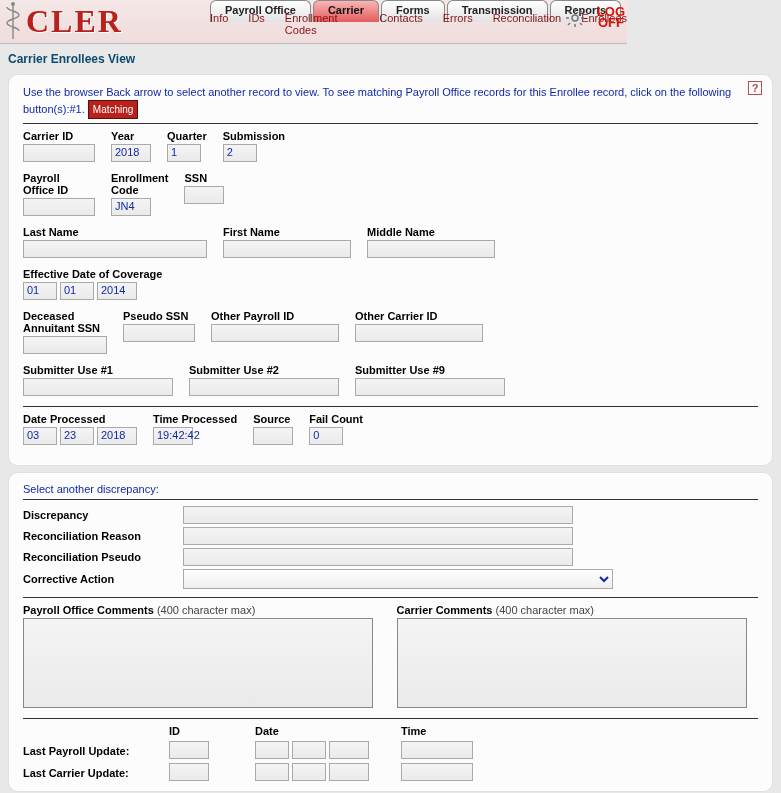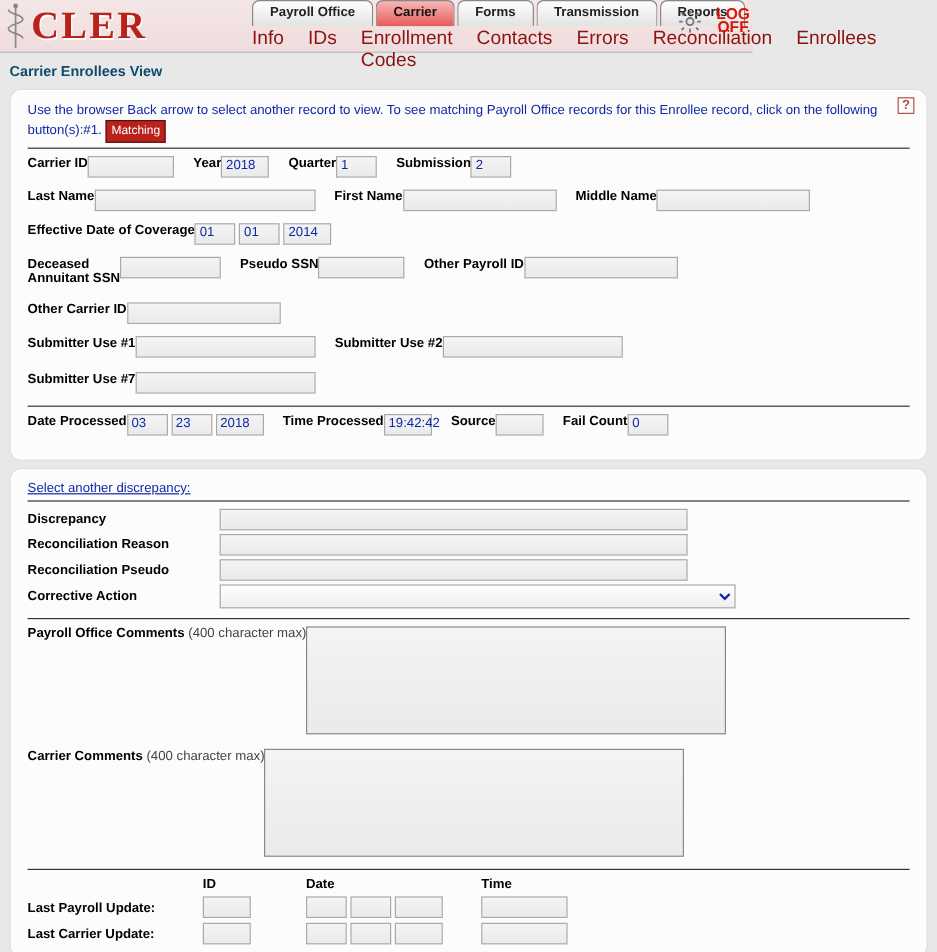--- a/index.html
+++ b/index.html
@@ -1,45 +1,45 @@
 <!DOCTYPE html>
 <html><head>
 <meta charset="utf-8">
 <style>
   *{box-sizing:border-box;margin:0;padding:0}
   html,body{width:781px;font-family:Verdana,Arial,sans-serif;font-size:11px;background:#E8E8E8}
   
-  .topbar{width:627px;height:44px;background:linear-gradient(#F5E7E7,#F0DCDC);display:flex;align-items:center;position:relative;border-bottom:1px solid #bbb}
+  .topbar{width:627px;height:44px;background:linear-gradient(#F5E7E7,#F0DCDC);display:flex;align-items:flex-end;position:relative;border-bottom:1px solid #bbb}
   .logo{display:flex;align-items:center;height:44px;padding-left:4px}
   .logo-icon{width:18px;height:40px;display:inline-block;margin-right:4px;color:#888}
   .logo-text{font-family:"Times New Roman",serif;font-size:32px;font-weight:bold;color:#B8211C;letter-spacing:2px;text-shadow:1px 1px 0 #fff}
   .tabs{position:absolute;left:210px;top:0;display:flex;gap:0}
   .tab{height:22px;padding:3px 14px;border:1px solid #888;border-bottom:none;border-radius:6px 6px 0 0;background:linear-gradient(#fff,#e2e2e2);font-size:11px;font-weight:bold;color:#222;cursor:pointer;margin-right:2px}
   .tab.active{background:linear-gradient(#F8B6B6,#E55B5B);color:#111}
-  .subtabs{position:absolute;left:210px;top:24px;display:flex;gap:20px;font-size:16px;color:#8A1414}
+  .subtabs{position:absolute;left:210px;top:12px;display:flex;gap:20px;font-size:11px;color:#8A1414}
   .subtabs span{cursor:pointer}
   .gear{position:absolute;right:42px;top:8px;color:#777;cursor:pointer;font-size:20px}
   .logoff{position:absolute;right:2px;top:6px;color:#D8140A;font-size:13px;font-weight:bold;text-align:center;line-height:11px;cursor:pointer}
   
   .page-title{color:#0c4a6e;font-weight:bold;font-size:12px;padding:8px 8px 2px 8px}
   .card{background:#FCFCFC;border-radius:10px;margin:6px 8px;padding:10px 14px;border:1px solid #e0e0e0;position:relative;box-shadow:inset 0 0 0 1px #fff}
   .help{position:absolute;top:6px;right:10px;width:14px;height:14px;border:1px solid #B05050;color:#B05050;font-weight:bold;font-size:11px;text-align:center;line-height:13px;cursor:pointer}
   .msg{color:#1028A8;font-size:11px;line-height:15px}
   .matching-btn{display:inline-block;background:#B8211C;color:#fff;font-size:10px;padding:1px 4px;border:1px solid #5a0f0c;cursor:pointer}
   hr.rule{border:none;border-top:1px solid #333;margin:4px 0 6px 0}
   .row{display:flex;flex-wrap:wrap;gap:12px 16px;margin-bottom:10px}
-  .fld{display:flex;flex-direction:row}
+  .fld{display:flex;flex-direction:column}
   .fld label{font-weight:bold;font-size:11px;color:#000;margin-bottom:2px;white-space:pre-line}
   .box{height:18px;border:1px solid #A9A9A9;background:linear-gradient(#F4F4F4,#EAEAEA);padding:1px 3px;font-size:11px;color:#1028A8;display:inline-block}
   .box.val{min-width:28px}
   .w30{width:34px}.w40{width:40px}.w60{width:40px}.w70{width:72px}.w80{width:84px}.w120{width:128px}.w180{width:184px}.w150{width:150px}
   .ta{height:90px;width:350px;border:1px solid #888;background:linear-gradient(#F4F4F4,#EAEAEA);overflow-y:scroll;resize:none;font-family:inherit;font-size:11px}
   .lab-inline{font-weight:bold;font-size:11px;padding-top:2px}
   .lab-hint{font-size:11px;font-weight:normal;color:#444}
-  .link{color:#1028A8;text-decoration:underline;font-size:11px;cursor:pointer}
+  .link{color:#1028A8;font-size:11px;cursor:pointer}
   .gridrow{display:grid;grid-template-columns:160px 1fr;align-items:center;margin-bottom:3px}
   .gridrow .lab{font-weight:bold}
   .long{width:390px}
   .xlong{width:430px}
   select.box{height:20px;background:linear-gradient(#fff,#eee)}
   .footer-grid{display:grid;grid-template-columns:140px 80px 140px 90px;column-gap:6px;row-gap:4px;align-items:center}
   .footer-grid .hdr{font-weight:bold}
   .date3{display:flex;gap:3px}
 </style>
 </head>
@@ -112,20 +112,36 @@
     <div class="fld">
         <label>Quarter</label>
         <span class="box w30 val">1</span>
       </div>
     <div class="fld">
         <label>Submission</label>
         <span class="box w30 val">2</span>
       </div>
   </div>
 
+  <div class="row">
+    <div class="fld">
+        <label style="white-space:pre-line">Payroll
+Office ID</label>
+        <span class="box w70"></span>
+      </div>
+    <div class="fld">
+        <label style="white-space:pre-line">Enrollment
+Code</label>
+        <span class="box w40 val">JN4</span>
+      </div>
+    <div class="fld">
+        <label>SSN</label>
+        <span class="box w60"></span>
+      </div>
+  </div>
 
   <div class="row">
     <div class="fld">
         <label>Last Name</label>
         <span class="box w180"></span>
       </div>
     <div class="fld">
         <label>First Name</label>
         <span class="box w120"></span>
       </div>
@@ -169,21 +185,21 @@
   <div class="row">
     <div class="fld">
         <label>Submitter Use #1</label>
         <span class="box w150"></span>
       </div>
     <div class="fld">
         <label>Submitter Use #2</label>
         <span class="box w150"></span>
       </div>
     <div class="fld">
-        <label>Submitter Use #7</label>
+        <label>Submitter Use #9</label>
         <span class="box w150"></span>
       </div>
   </div>
   <hr class="rule">
 
   <div class="row">
     <div class="fld">
         <label>Date Processed</label>
       <div class="date3">
         <span class="box w30 val">03</span>

